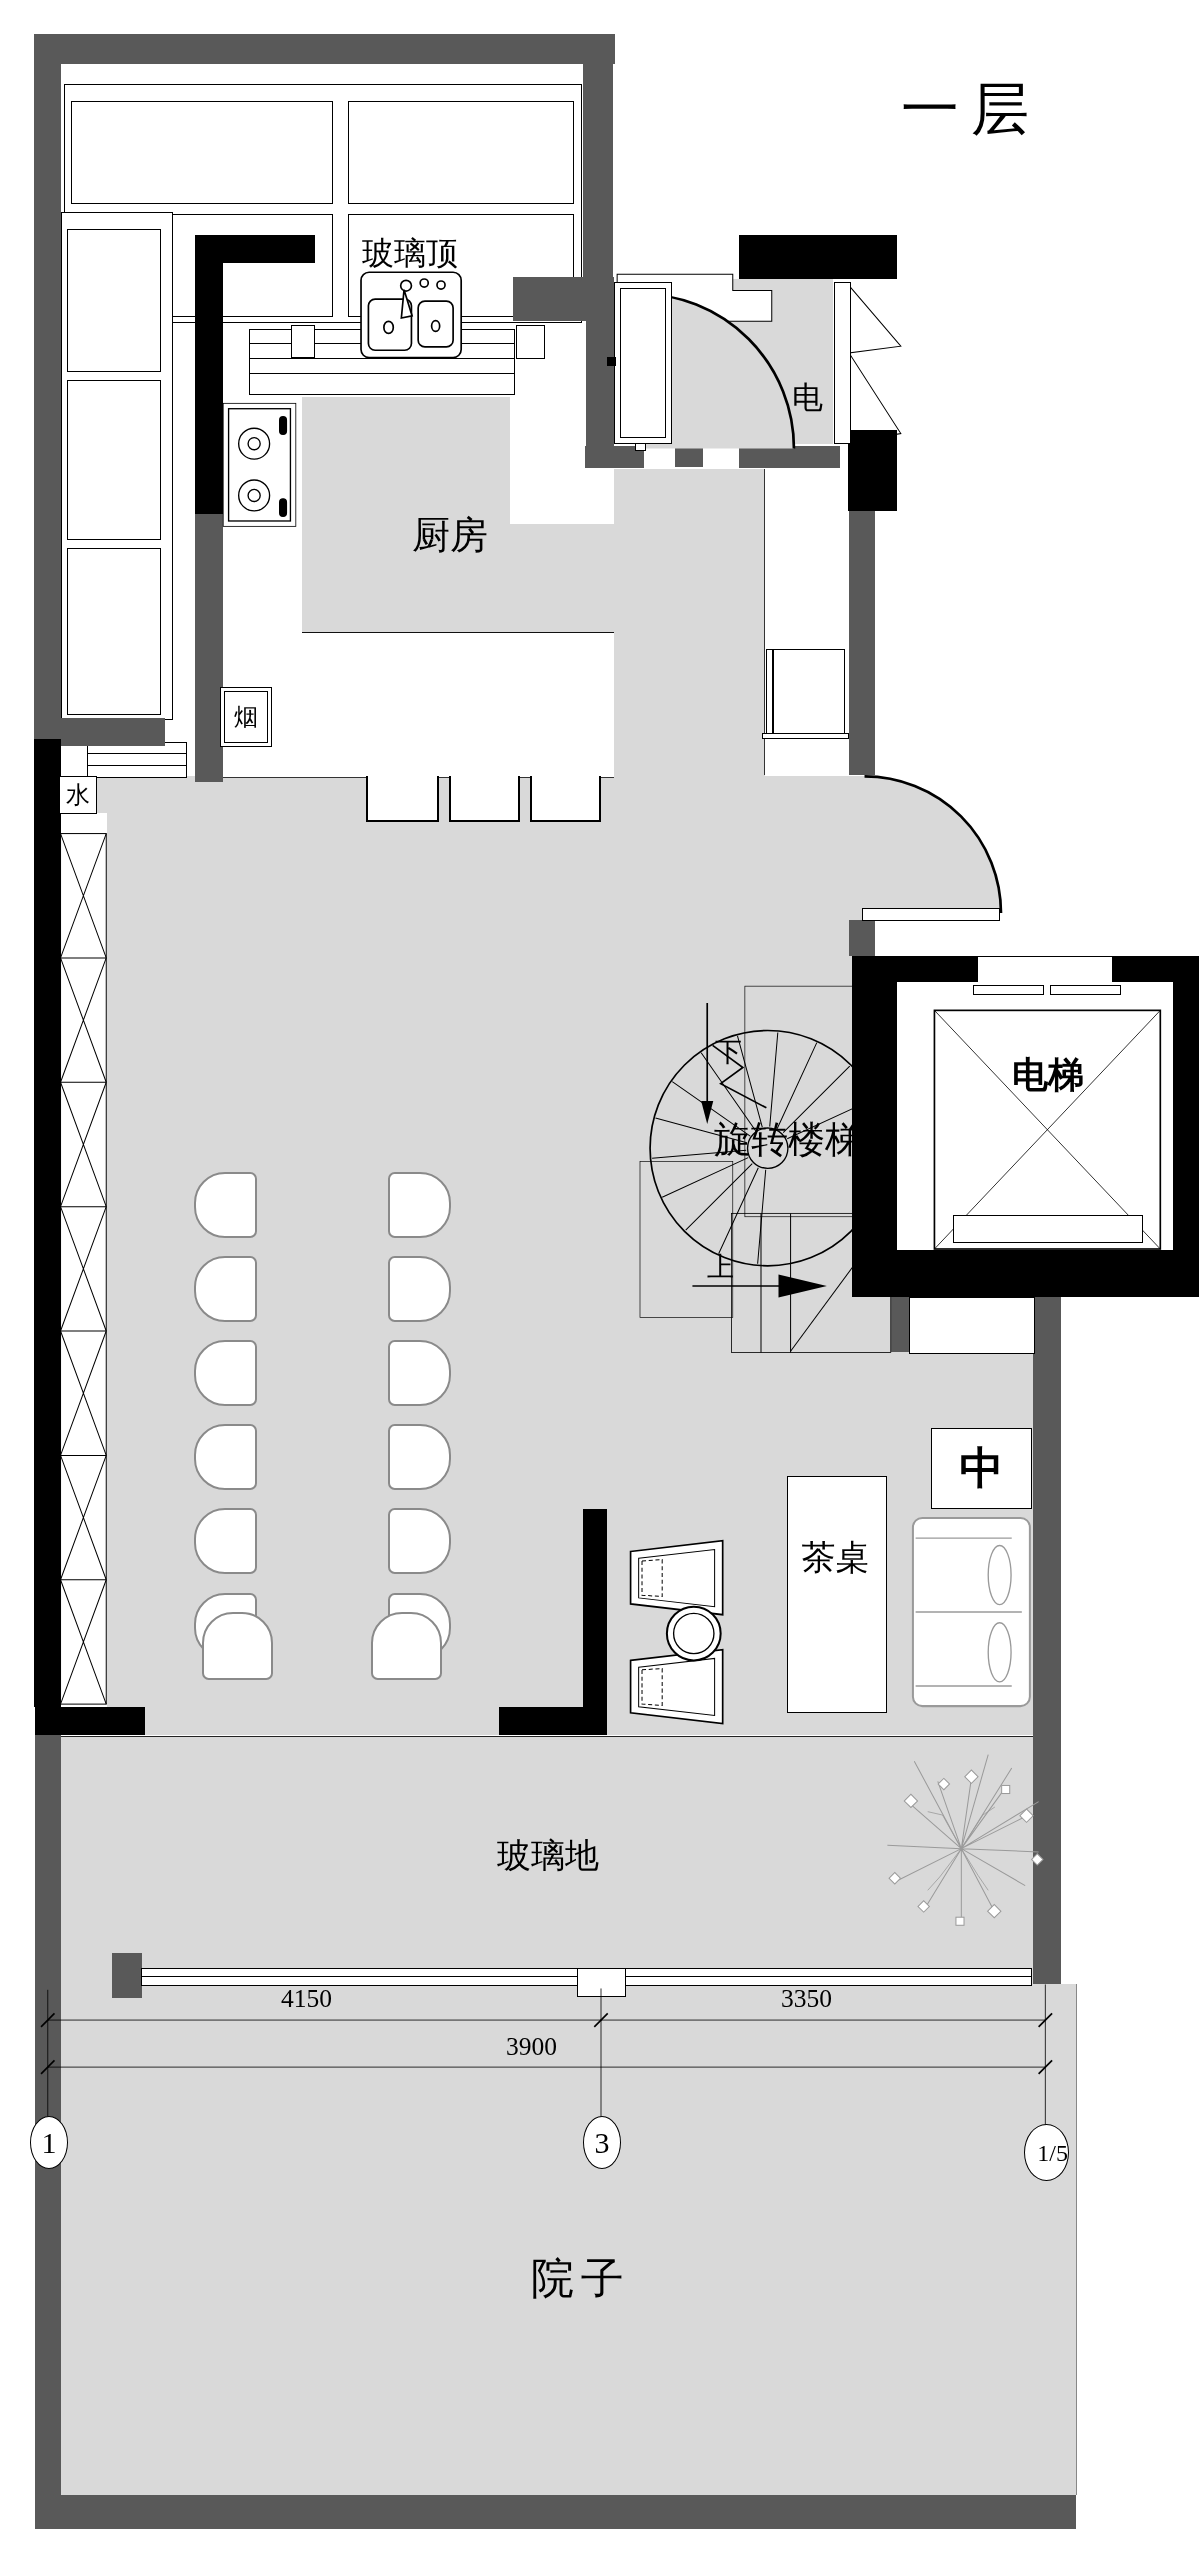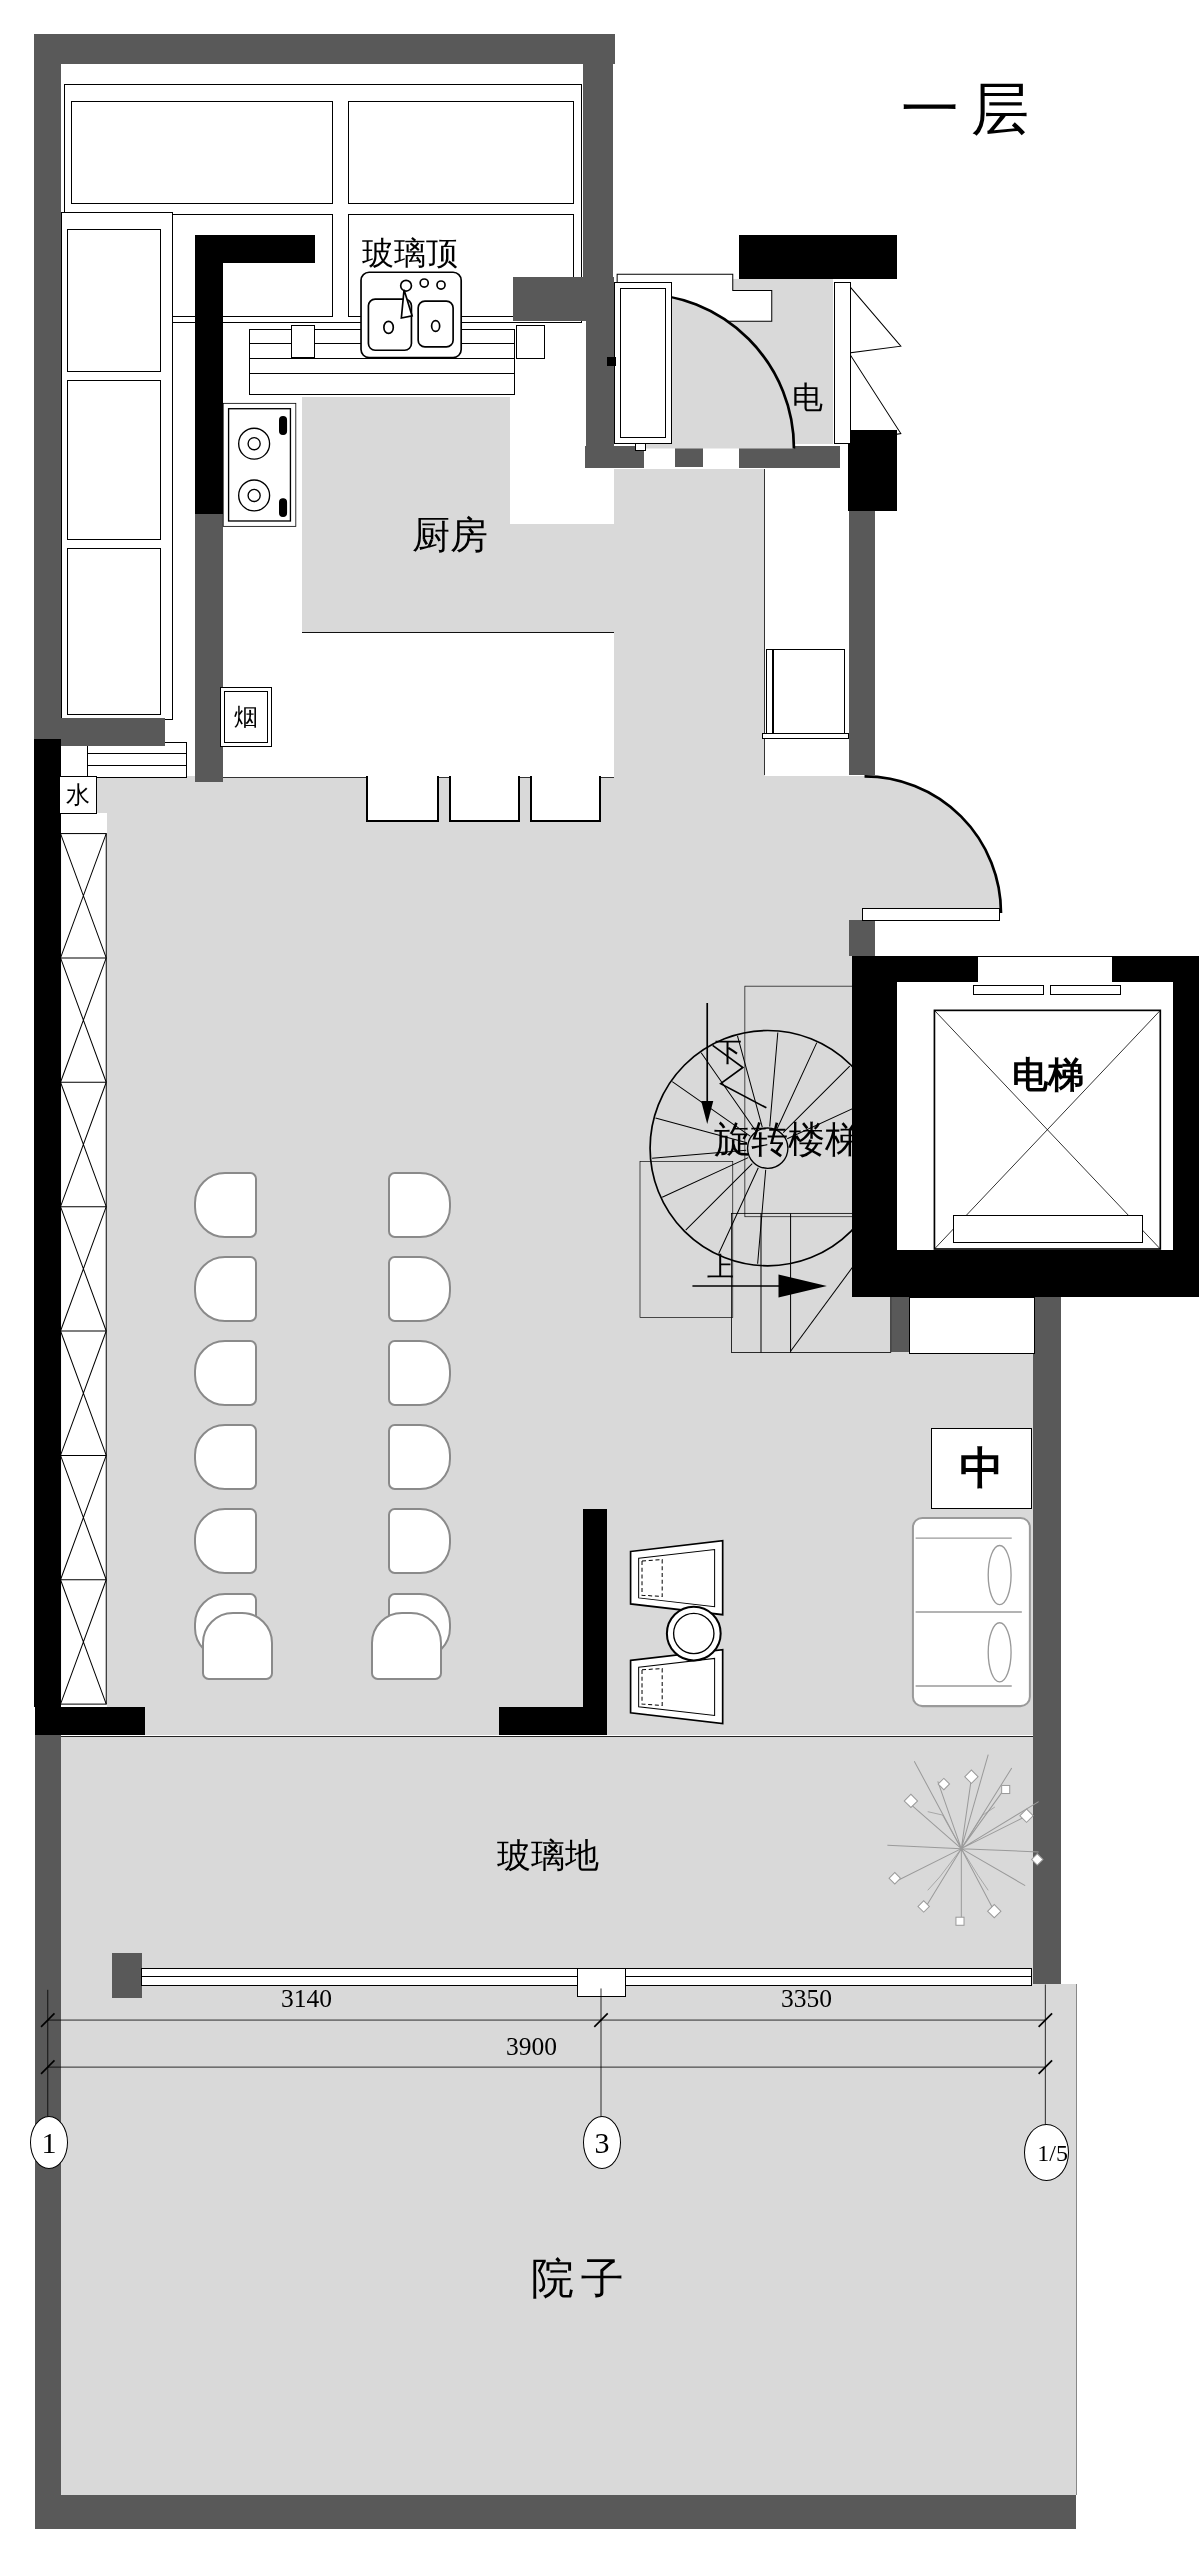--- a/index.html
+++ b/index.html
@@ -260,20 +260,23 @@
   <div class="chair" style="left:388px;top:1172px;width:59px;height:62px;border-radius:6.7px 31px 31px 6.7px;"></div>
   <div class="chair" style="left:388px;top:1256px;width:59px;height:62px;border-radius:6.7px 31px 31px 6.7px;"></div>
   <div class="chair" style="left:388px;top:1340px;width:59px;height:62px;border-radius:6.7px 31px 31px 6.7px;"></div>
   <div class="chair" style="left:388px;top:1424px;width:59px;height:62px;border-radius:6.7px 31px 31px 6.7px;"></div>
   <div class="chair" style="left:388px;top:1508px;width:59px;height:62px;border-radius:6.7px 31px 31px 6.7px;"></div>
   <div class="chair" style="left:388px;top:1593px;width:59px;height:62px;border-radius:6.7px 31px 31px 6.7px;"></div>
   <div class="chair" style="left:202px;top:1612px;width:67px;height:64px;border-radius:31px 31px 6.7px 6.7px;"></div>
   <div class="chair" style="left:371px;top:1612px;width:67px;height:64px;border-radius:31px 31px 6.7px 6.7px;"></div>
 
 
+  <div class="furn" style="left:787px;top:1476px;width:98px;height:235px;border:1.7px solid #000;">
+    <span class="lbl" style="left:13.4px;top:64px;font-size:34px;">茶桌</span>
+  </div>
 
   <div class="boxlbl" style="left:931px;top:1428px;width:99px;height:79px;">
     <span class="lbl" style="position:static;font-size:44px;font-weight:bold;">中</span>
   </div>
 
   <div class="boxlbl" style="left:59px;top:776px;width:36px;height:36px;">
     <span class="lbl" style="position:static;font-size:24px;">水</span>
   </div>
   <div class="boxlbl" style="left:220px;top:687px;width:50px;height:58px;">
     <div class="abs" style="left:3.4px;top:3.4px;right:3.4px;bottom:3.4px;border:1px solid #000;"></div>
@@ -288,21 +291,21 @@
   <div class="lbl" style="left:362px;top:237px;font-size:32px;">玻璃顶</div>
   <div class="lbl" style="left:412px;top:516px;font-size:38px;">厨房</div>
   <div class="lbl" style="left:792px;top:382px;font-size:31px;">电</div>
   <div class="lbl" style="left:714px;top:1121px;font-size:37px;text-align:right;">旋转楼梯</div>
   <div class="lbl" style="left:715px;top:1039px;font-size:27px;">下</div>
   <div class="lbl" style="left:707px;top:1254px;font-size:27px;">上</div>
   <div class="lbl" style="left:1012px;top:1057px;font-size:36px;font-weight:bold;">电梯</div>
   <div class="lbl" style="left:497px;top:1839px;font-size:34px;">玻璃地</div>
   <div class="lbl" style="left:531px;top:2257px;font-size:43px;letter-spacing:6.7px;">院子</div>
 
-  <div class="lbl" style="left:281px;top:1986px;font-size:25.5px;">3140</div>
+  <div class="lbl" style="left:281px;top:1986px;font-size:25.5px;">4150</div>
   <div class="lbl" style="left:781px;top:1986px;font-size:25.5px;">3350</div>
   <div class="lbl" style="left:506px;top:2034px;font-size:25.5px;">3900</div>
 
   <div class="marker" style="left:30px;top:2116px;width:36px;height:51px;">
     <span class="lbl" style="position:static;font-size:30px;">1</span>
   </div>
   <div class="marker" style="left:583px;top:2116px;width:36px;height:51px;">
     <span class="lbl" style="position:static;font-size:30px;">3</span>
   </div>
   <div class="marker" style="left:1024px;top:2124px;width:43px;height:55px;justify-content:flex-end;">

